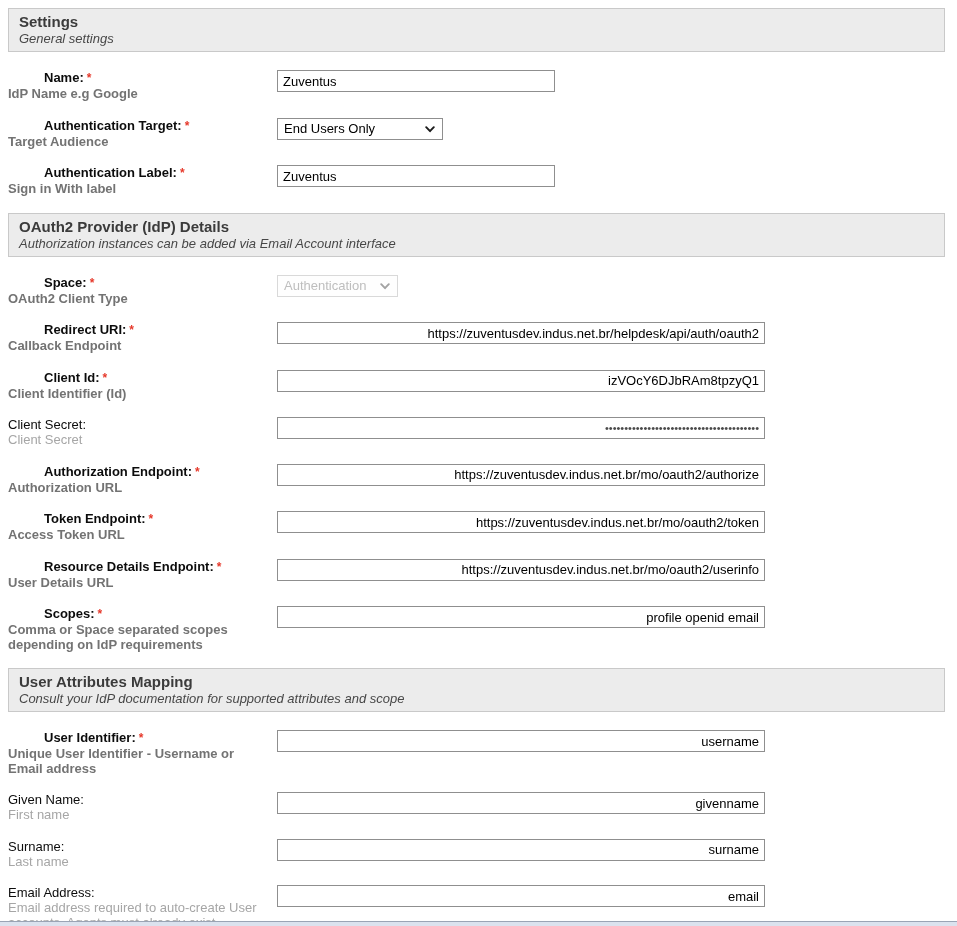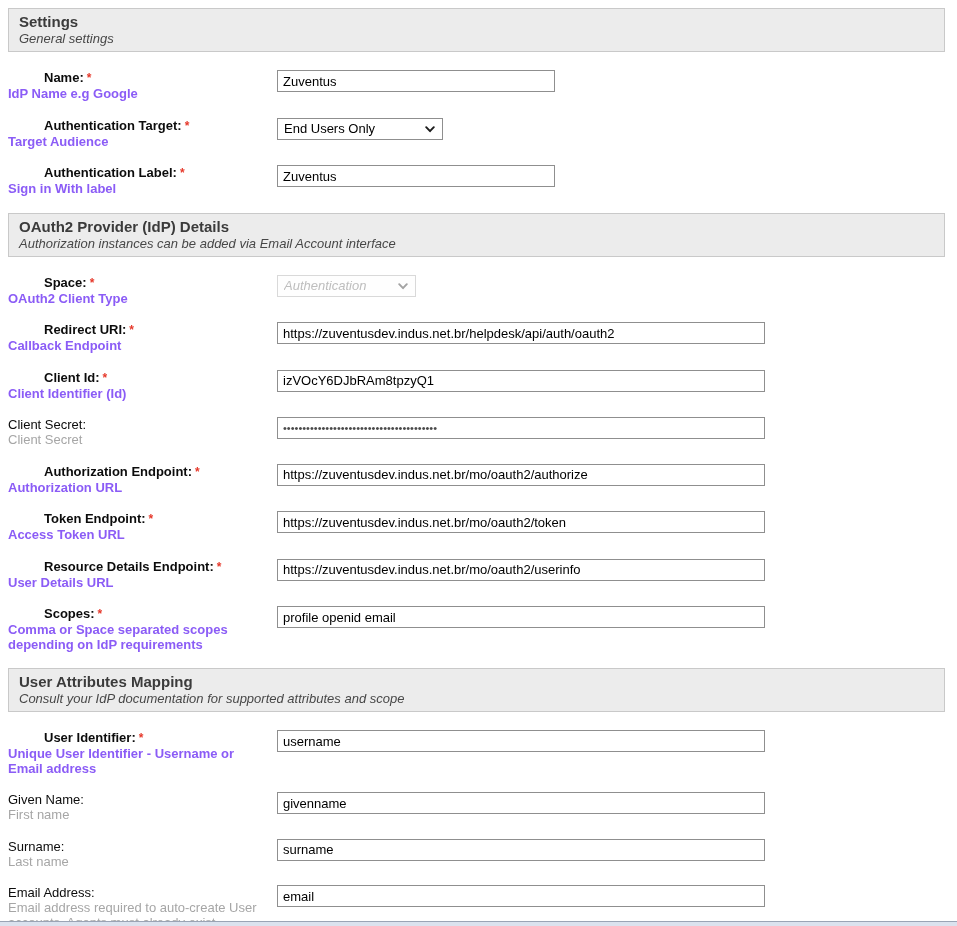--- a/index.html
+++ b/index.html
@@ -28,57 +28,57 @@
     font-size: 13px; font-style: italic; color: #474747; line-height: 15px; margin-top: 1px;
   }
 
   
   .row { display: flex; align-items: flex-start; margin-bottom: 16px; }
   .label-col { width: 269px; flex: 0 0 269px; }
   .label { font-size: 13px; line-height: 15px; color: #0c0c0c; font-weight: normal; }
   .row.required .label { font-weight: bold; padding-left: 36px; }
   .asterisk { color: #e6392b; font-weight: bold; margin-left: 3px; font-size: 12px; }
   .hint { font-size: 13px; line-height: 14.5px; color: #a6a6a6; margin-top: 1px; max-width: 262px; }
-  .row.required .hint { font-weight: bold; color: #8b5cf6; }
+  .row.required .hint { font-weight: bold; color: #737373; }
   .control-col { flex: 1 1 auto; padding-top: 0px; }
 
   
   input.txt {
     height: 22px;
     border: 1px solid #8f8f8f;
     border-radius: 0;
     padding: 0 5px;
     font-size: 13px;
     color: #000;
     font-family: "Liberation Sans", sans-serif;
     background: #fff;
     outline: none;
     display: block;
   }
   input.txt.masked { font-size: 11px; letter-spacing: 0px; color: #4a4a4a; }
   .w-short { width: 278px; }
-  .w-wide  { width: 488px; }
+  .w-wide  { width: 488px; text-align: right; }
 
   
   .select-wrap { position: relative; display: inline-block; }
   select.sel {
     height: 22px;
     border: 1px solid #8f8f8f;
     border-radius: 0;
     background: #fff;
     font-size: 13px;
     color: #000;
     font-family: "Liberation Sans", sans-serif;
     padding: 0 24px 0 6px;
     -webkit-appearance: none;
     appearance: none;
     outline: none;
   }
   .w-select { width: 166px; }
-  .w-select-small { width: 139px; font-style: italic; }
+  .w-select-small { width: 121px; }
   .select-wrap .chev { position: absolute; right: 8px; top: 8px; pointer-events: none; }
   .select-wrap.disabled select.sel {
     border-color: #c9c9c9;
     color: #a3a3a3;
     background: #fefefe;
   }
 
   
   .bottom-strip {
     position: absolute; left: 0; right: 0; bottom: 0;

